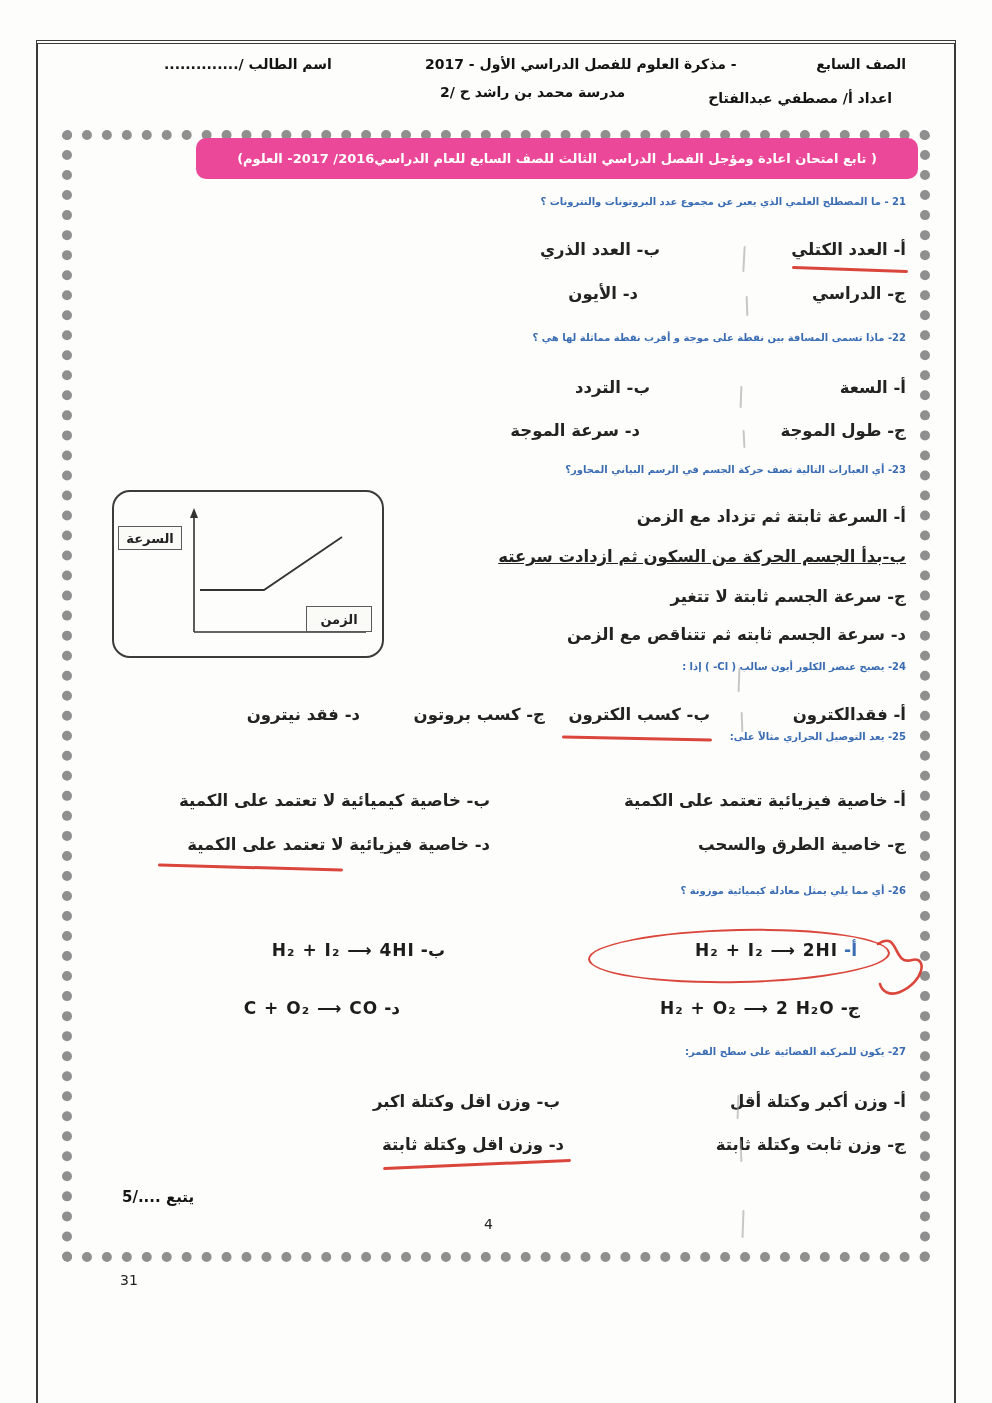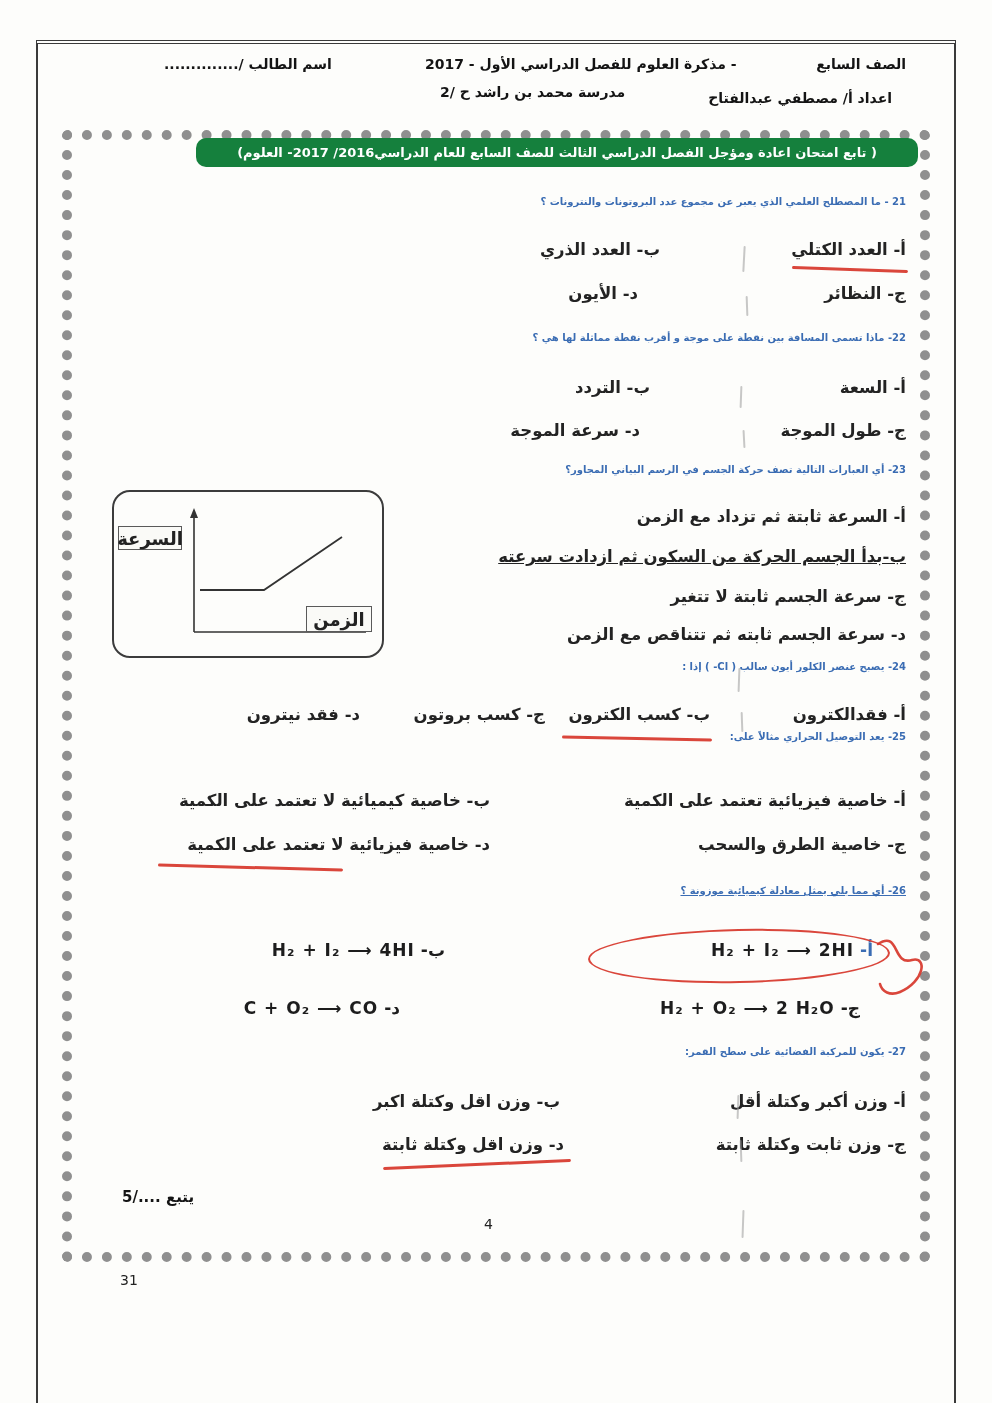--- a/index.html
+++ b/index.html
@@ -10,36 +10,36 @@
   .scan-border { position:absolute; left:36px; top:40px; width:920px; height:1363px;
                  border-top:4px double #3a3a3a; border-left:2px solid #3a3a3a; border-right:2px solid #3a3a3a; }
 
   .header { position:absolute; left:56px; top:54px; width:884px; height:60px; direction:rtl;
             font-weight:bold; font-size:14px; color:#141414; }
   .header span { position:absolute; white-space:nowrap; }
 
   .frame { position:absolute; left:62px; top:130px; width:868px; height:1132px;
            border:10px dotted #8f8f8f; border-radius:6px; }
 
-  .banner { position:absolute; left:196px; top:138px; width:722px; height:29px; background:#15803d;
+  .banner { position:absolute; left:196px; top:138px; width:722px; height:41px; background:#ec4899;
             color:#ffffff; border-radius:10px; display:flex; align-items:center; justify-content:center;
             direction:rtl; font-weight:bold; font-size:13px; white-space:nowrap; }
 
   .q { position:absolute; right:86px; color:#3a6cb3; font-weight:bold; font-size:10px;
        direction:rtl; white-space:nowrap; }
 
   .row { position:absolute; left:90px; width:822px; height:32px; font-size:16.5px; color:#232323; font-weight:600; }
   .row .o { position:absolute; top:0; white-space:nowrap; direction:rtl; }
 
   .eq { font-size:17px; color:#1d1d1d; font-weight:600; }
   .eq .f { direction:ltr; unicode-bidi:isolate; letter-spacing:1px; }
 
   .graph-box { position:absolute; left:112px; top:490px; width:272px; height:168px;
                border:2px solid #3c3c3c; border-radius:18px; background:#fdfdfb; }
-  .axis-label { position:absolute; border:1px solid #5a5a5a; background:#fafaf7; font-size:18px;
+  .axis-label { position:absolute; border:1px solid #5a5a5a; background:#fafaf7; font-size:13px;
                 font-weight:bold; color:#222; display:flex; align-items:center; justify-content:center; direction:rtl; }
 
   .red-line { position:absolute; background:#d63226; height:3px; border-radius:3px; opacity:.9; }
   .red-ellipse { position:absolute; left:588px; top:929px; width:302px; height:54px;
                  border:2.5px solid #d63226; border-radius:50%; transform:rotate(-1.2deg); opacity:.9; }
 
   .crease { position:absolute; width:2px; background:#9a9a9a; opacity:.55; border-radius:2px; }
 
   .footer-continued { position:absolute; left:122px; top:1188px; font-size:15px; font-weight:bold;
                       color:#141414; direction:rtl; white-space:nowrap; }
@@ -64,21 +64,21 @@
   <div class="frame"></div>
 
   <div class="banner">( تابع امتحان اعادة ومؤجل الفصل الدراسي الثالث للصف السابع للعام الدراسي2016/ 2017- العلوم)</div>
 
   <div class="q" style="top:196px;">21 - ما المصطلح العلمي الذي يعبر عن مجموع عدد البروتونات والنترونات ؟</div>
   <div class="row" style="top:240px;">
     <span class="o" style="right:6px;">أ- العدد الكتلي</span>
     <span class="o" style="right:252px;">ب- العدد الذري</span>
   </div>
   <div class="row" style="top:284px;">
-    <span class="o" style="right:6px;">ج- النظائر</span>
+    <span class="o" style="right:6px;">ج- الدراسي</span>
     <span class="o" style="right:274px;">د- الأيون</span>
   </div>
 
   <div class="q" style="top:332px;">22- ماذا تسمى المسافة بين نقطة على موجة و أقرب نقطة مماثلة لها هي ؟</div>
   <div class="row" style="top:378px;">
     <span class="o" style="right:6px;">أ- السعة</span>
     <span class="o" style="right:262px;">ب- التردد</span>
   </div>
   <div class="row" style="top:421px;">
     <span class="o" style="right:6px;">ج- طول الموجة</span>
@@ -121,23 +121,23 @@
   <div class="q" style="top:731px;">25- يعد التوصيل الحراري مثالاً على:</div>
   <div class="row" style="top:791px;">
     <span class="o" style="right:6px;">أ- خاصية فيزيائية تعتمد على الكمية</span>
     <span class="o" style="right:422px;">ب- خاصية كيميائية لا تعتمد على الكمية</span>
   </div>
   <div class="row" style="top:835px;">
     <span class="o" style="right:6px;">ج- خاصية الطرق والسحب</span>
     <span class="o" style="right:422px;">د- خاصية فيزيائية لا تعتمد على الكمية</span>
   </div>
 
-  <div class="q" style="top:885px;text-decoration:underline;">26- أي مما يلي يمثل معادلة كيميائية موزونة ؟</div>
+  <div class="q" style="top:885px;">26- أي مما يلي يمثل معادلة كيميائية موزونة ؟</div>
   <div class="row eq" style="top:940px; height:40px;">
-    <span class="o" style="right:39px;margin-left:10px;">
+    <span class="o" style="right:55px;margin-left:10px;">
       <b style="color:#3a6cb3;">أ-</b>
       <span class="f">H₂ + I₂  ⟶  2HI</span>
     </span>
     <span class="o" style="right:467px;">
       <b>ب-</b>
       <span class="f">H₂ + I₂  ⟶  4HI</span>
     </span>
   </div>
   <div class="row eq" style="top:998px; height:40px;">
     <span class="o" style="right:52px;">

